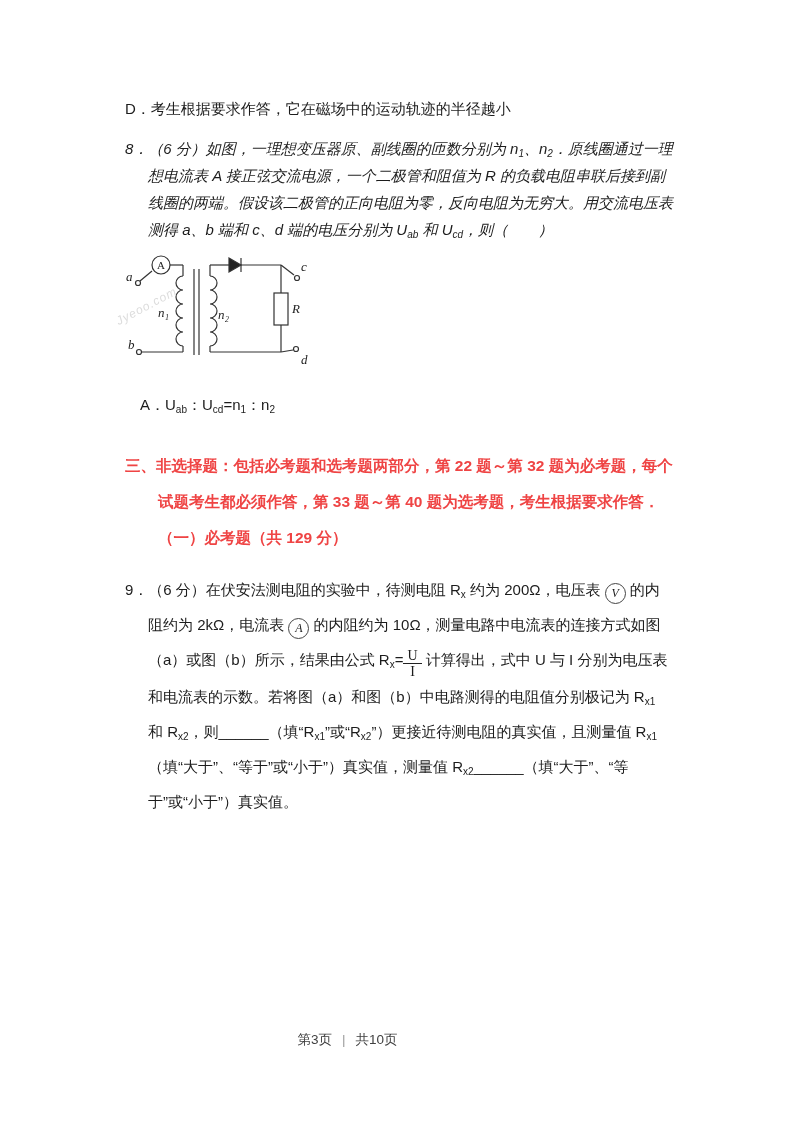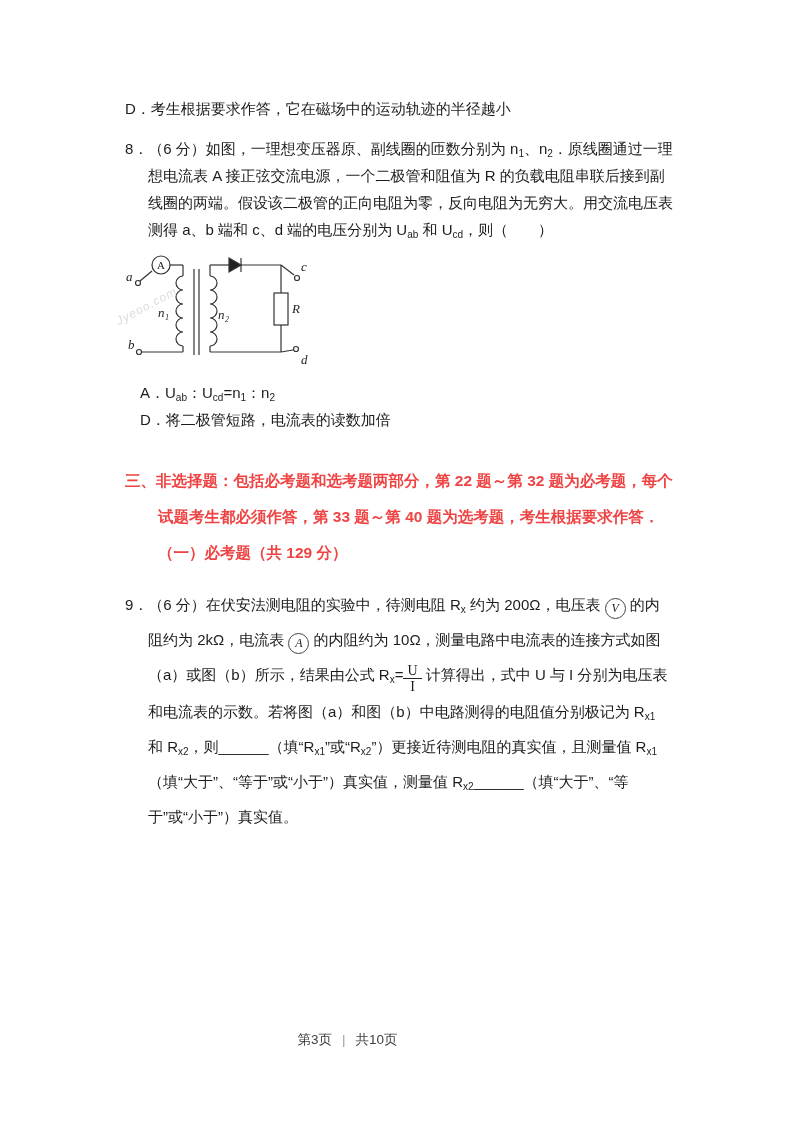--- a/index.html
+++ b/index.html
@@ -4,28 +4,28 @@
 <style>
   html,body{margin:0;padding:0;}
   body{
     width:793px;height:1122px;background:#ffffff;position:relative;
     font-family:"Liberation Sans","DejaVu Sans",sans-serif;color:#1c1c1c;
     overflow:hidden;
   }
   .content{position:absolute;left:125px;top:95px;width:548px;font-size:15px;}
   p{margin:0;}
   .opt7-line{line-height:27px;}
-  .q-para{margin-top:13px;line-height:27px;padding-left:23px;text-indent:-23px;}
+  .q-para{margin-top:13px;line-height:27px;padding-left:23px;text-indent:-23px;font-style:italic;}
   .figure{position:relative;width:200px;height:126px;margin:10px 0 0 0;}
   .watermark{
     position:absolute;left:-12px;top:46px;transform:rotate(-28deg);
     color:#dcdcdc;font-size:12px;font-style:italic;letter-spacing:1px;
     pointer-events:none;white-space:nowrap;
   }
-  .options{}
+  .options{margin-top:12px;}
   .options p{line-height:27px;padding-left:15px;}
   .section-heading{
     margin-top:30px;font-weight:bold;color:#ef4444;font-size:15.5px;
     line-height:36px;padding-left:33px;text-indent:-33px;
   }
   .q9-para{margin-top:16px;line-height:35px;padding-left:23px;text-indent:-23px;}
   sub{font-size:10px;vertical-align:-3px;line-height:0;}
   .circ{
     display:inline-block;width:19px;height:19px;line-height:19px;border:1.2px solid #444;
     border-radius:50%;text-align:center;font-size:12px;font-style:italic;
@@ -101,21 +101,20 @@
           <text x="33" y="64">n₁</text>
           <text x="93" y="66">n₂</text>
           <text x="167" y="60">R</text>
         </g>
         <text x="36" y="16" font-size="11" fill="#222" text-anchor="middle">A</text>
       </svg>
     </div>
 
     <div class="options">
       <p>A．U<sub>ab</sub>：U<sub>cd</sub>=n<sub>1</sub>：n<sub>2</sub></p>
-      <p>D．将二极管短路，电流表的读数加倍</p>
     </div>
   </div>
 
   <p class="section-heading">三、非选择题：包括必考题和选考题两部分，第 22 题～第 32 题为必考题，每个试题考生都必须作答，第 33 题～第 40 题为选考题，考生根据要求作答．（一）必考题（共 129 分）</p>
 
   <div>
     <p class="q9-para">9．（6 分）在伏安法测电阻的实验中，待测电阻 R<sub>x</sub> 约为 200Ω，电压表 <span class="circ">V</span> 的内阻约为 2kΩ，电流表 <span class="circ">A</span> 的内阻约为 10Ω，测量电路中电流表的连接方式如图（a）或图（b）所示，结果由公式 R<sub>x</sub>=<span class="frac"><span class="fnum">U</span><span class="fden">I</span></span> 计算得出，式中 U 与 I 分别为电压表和电流表的示数。若将图（a）和图（b）中电路测得的电阻值分别极记为 R<sub>x1</sub> 和 R<sub>x2</sub>，则______（填“R<sub>x1</sub>”或“R<sub>x2</sub>”）更接近待测电阻的真实值，且测量值 R<sub>x1</sub>（填“大于”、“等于”或“小于”）真实值，测量值 R<sub>x2</sub>______（填“大于”、“等于”或“小于”）真实值。</p>
   </div>
 
 </div>

